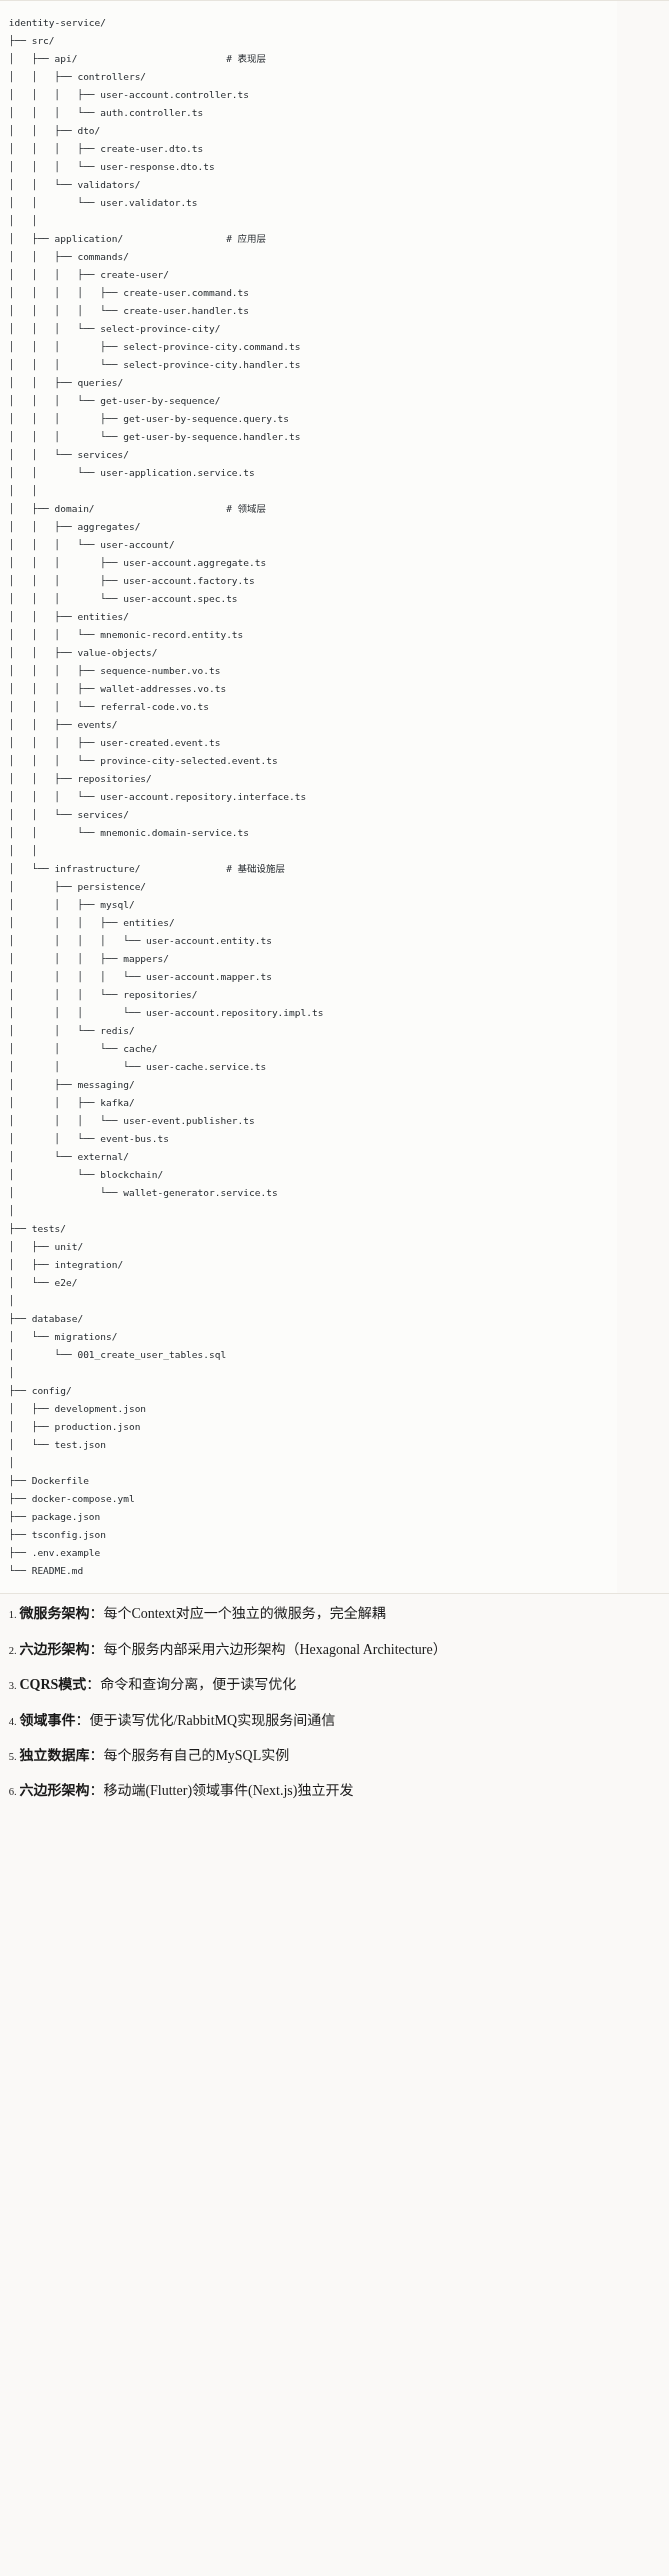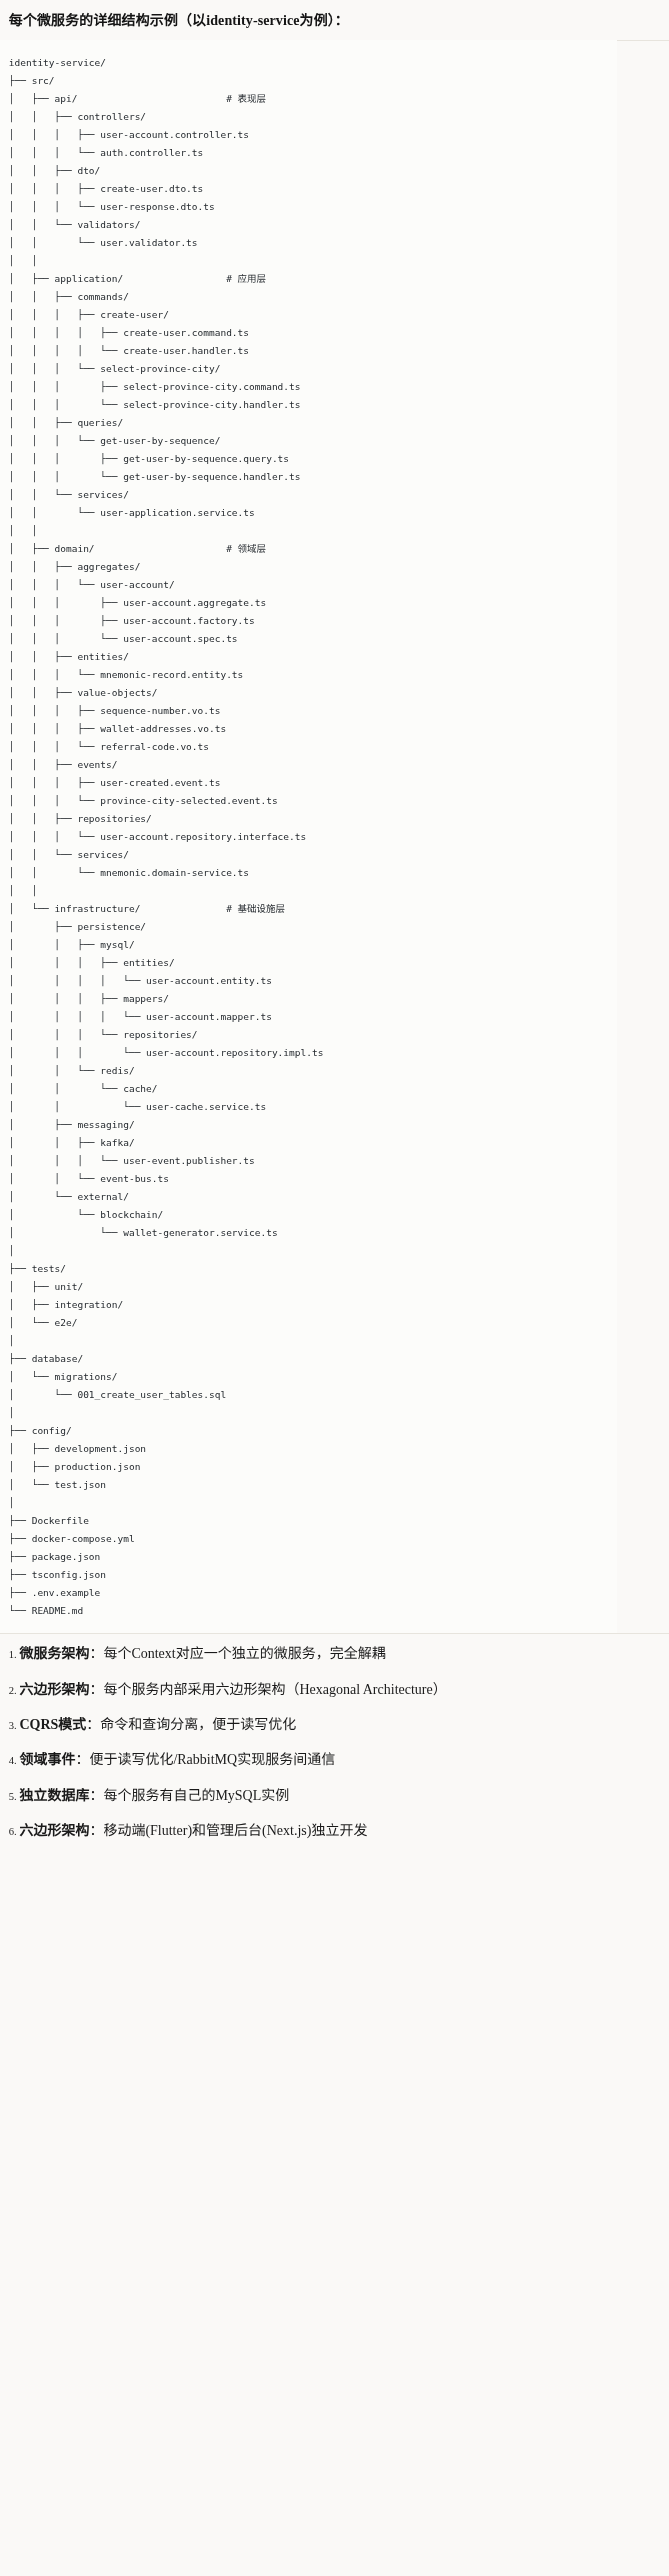--- a/index.html
+++ b/index.html
@@ -98,21 +98,20 @@
     color: #1a1a1a;
     margin: 13.8px 0 0 0;
     padding: 0 8.8px 11.3px 8.8px;
   }
 </style>
 </head>
 <body>
 
 <div class="page">
 
-  <h2 class="doc-title">每个微服务的详细结构示例（以identity-service为例）：</h2>
 
   <div class="rule"></div>
 
   <div class="code-block">
     <pre class="tree">identity-service/
 ├── src/
 │   ├── api/                          # 表现层
 │   │   ├── controllers/
 │   │   │   ├── user-account.controller.ts
 │   │   │   └── auth.controller.ts
@@ -213,20 +212,20 @@
       <li>
         <span class="note-term">CQRS模式</span><span class="note-sep">：</span><span class="note-desc">命令和查询分离，便于读写优化</span>
       </li>
       <li>
         <span class="note-term">领域事件</span><span class="note-sep">：</span><span class="note-desc">便于读写优化/RabbitMQ实现服务间通信</span>
       </li>
       <li>
         <span class="note-term">独立数据库</span><span class="note-sep">：</span><span class="note-desc">每个服务有自己的MySQL实例</span>
       </li>
       <li>
-        <span class="note-term">六边形架构</span><span class="note-sep">：</span><span class="note-desc">移动端(Flutter)和管理后台(Next.js)独立开发</span>
+        <span class="note-term">六边形架构</span><span class="note-sep">：</span><span class="note-desc">移动端(Flutter)领域事件(Next.js)独立开发</span>
       </li>
     </ol>
   </div>
 
 
 </div>
 
 
 </body></html>

